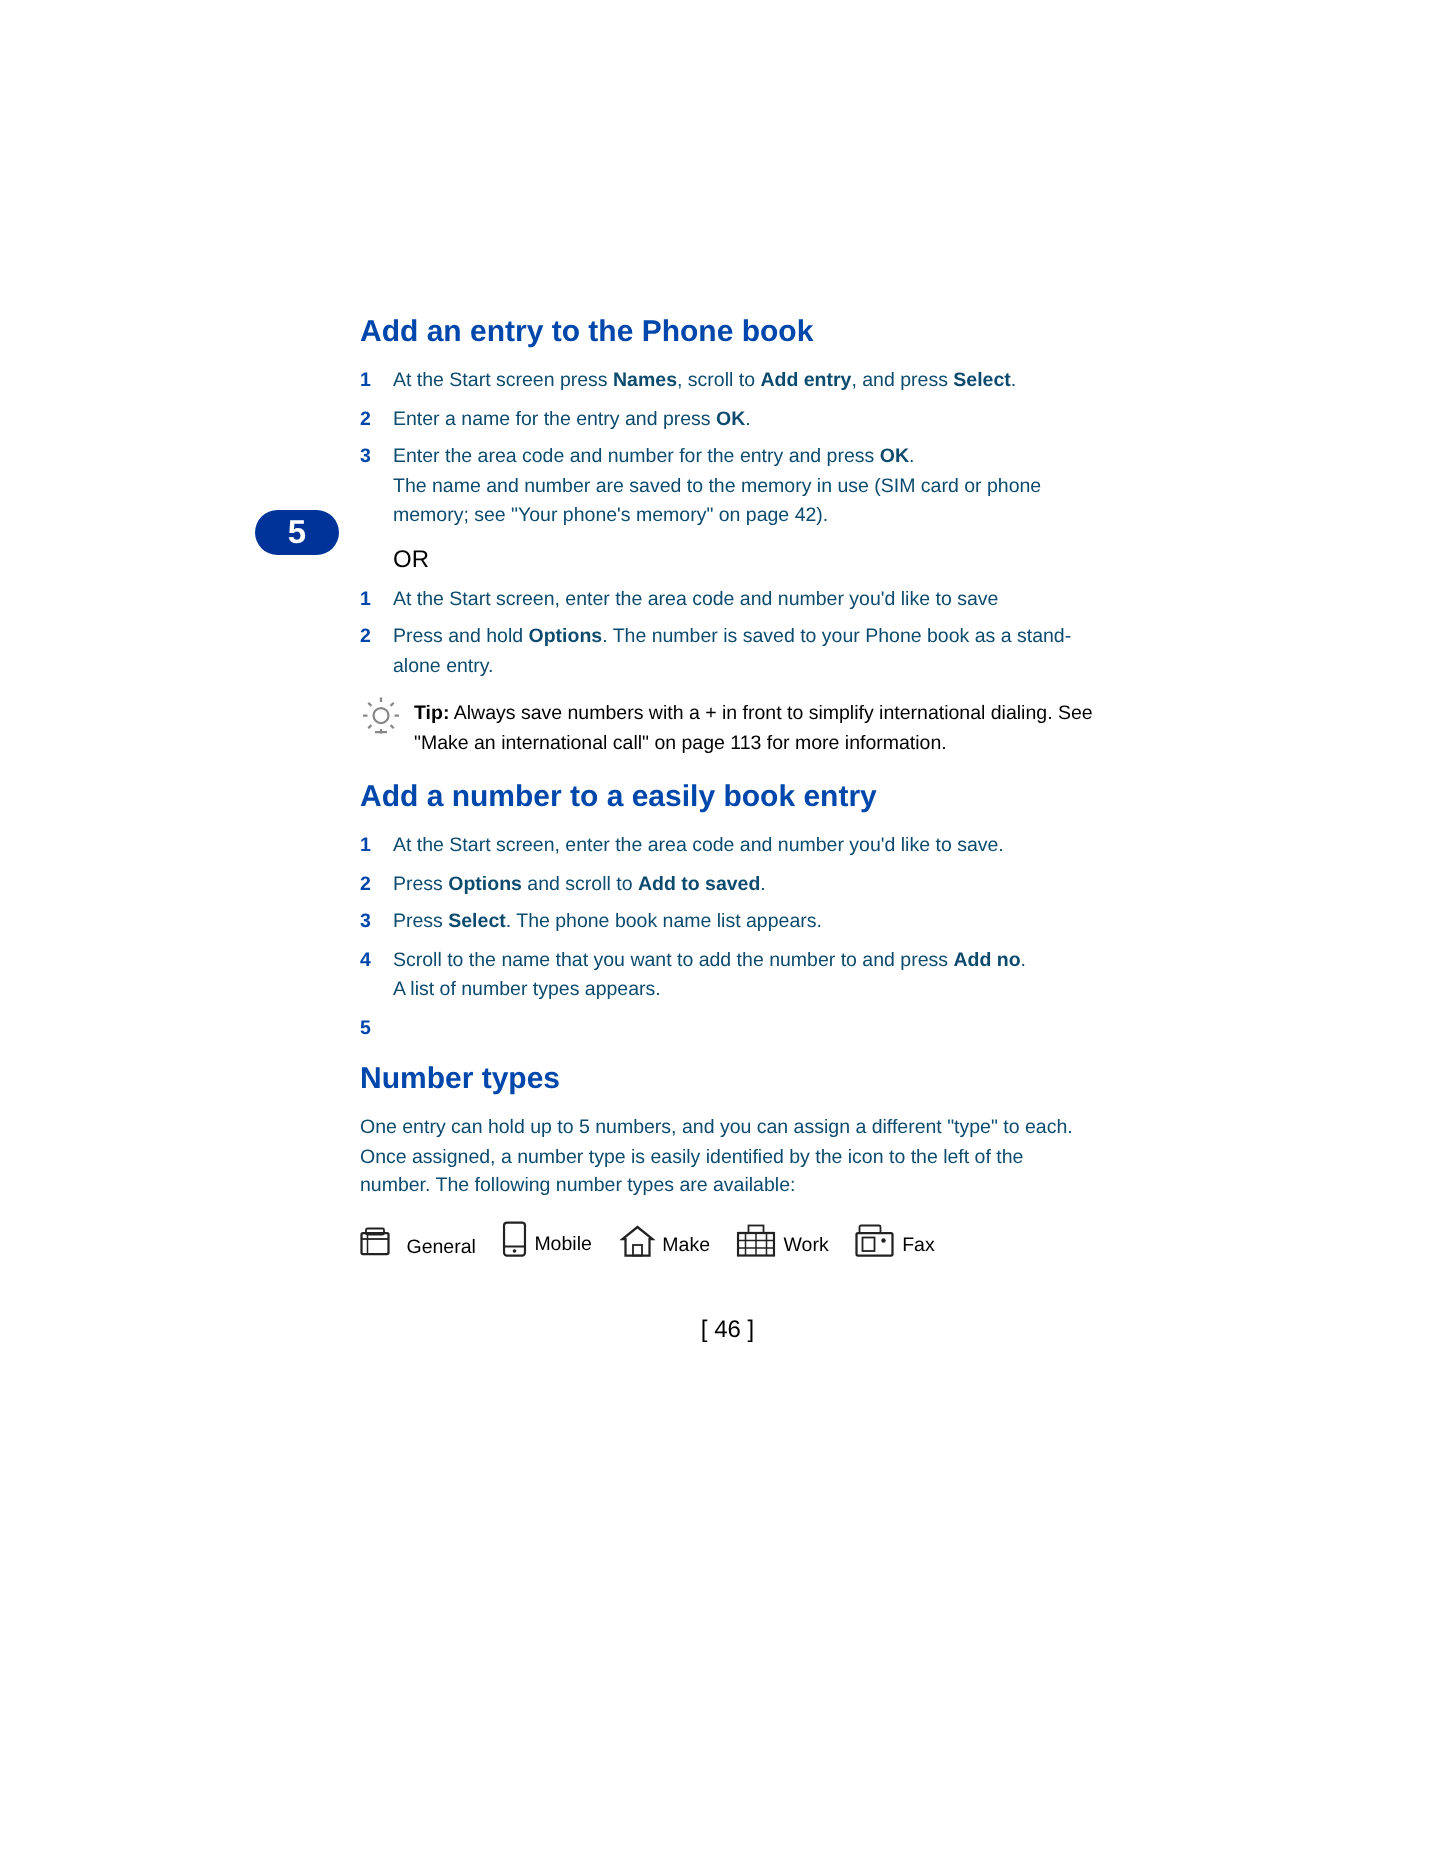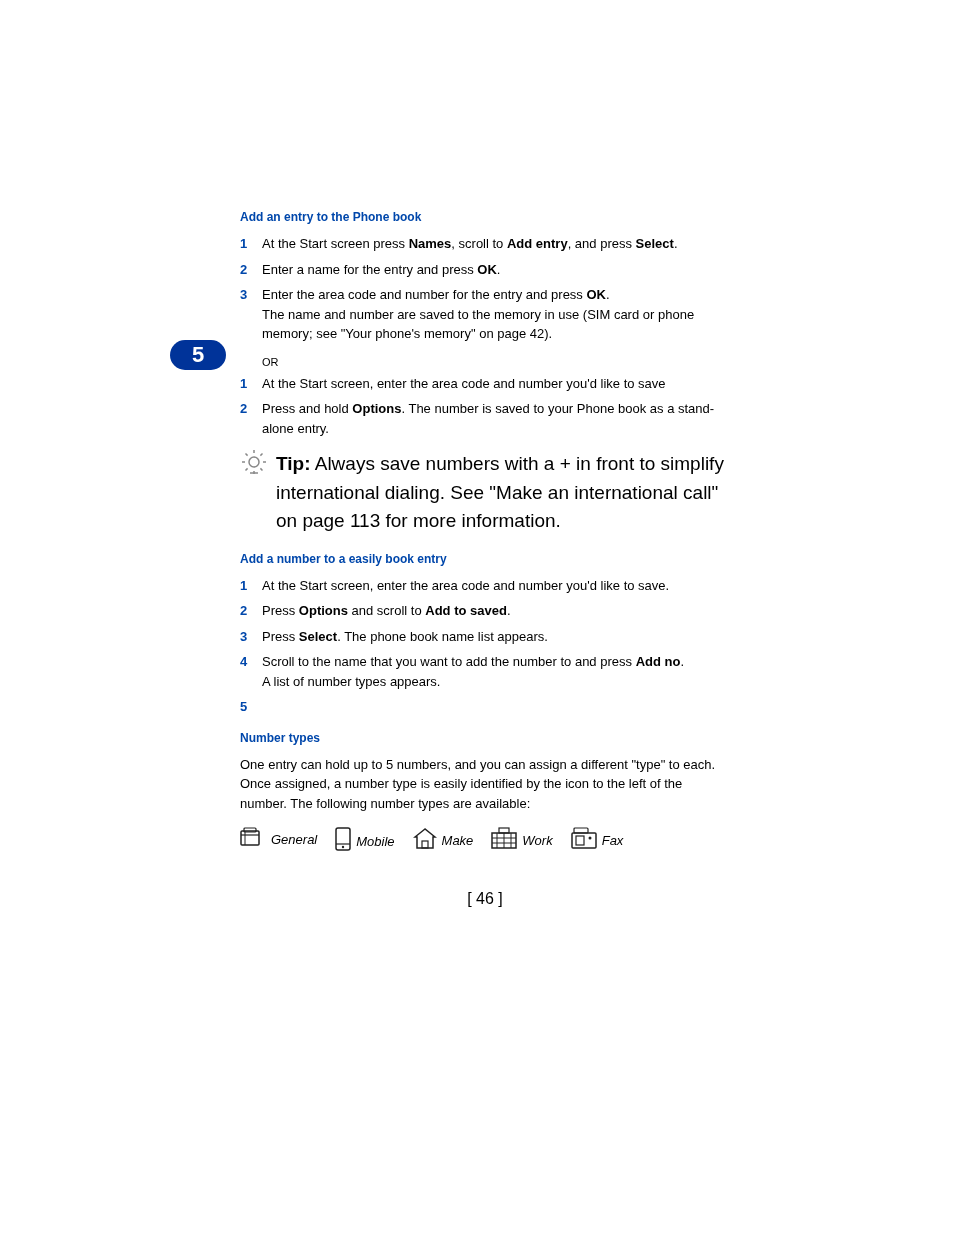--- a/index.html
+++ b/index.html
@@ -18,21 +18,21 @@
       position: relative;
     }
     .content-area {
       position: absolute;
       left: 240px;
       top: 210px;
       width: 490px;
     }
     .section-heading {
       color: #0047AB;
-      font-size: 12px;
+      font-size: 20px;
       font-weight: bold;
       margin-bottom: 10px;
     }
     .step-list {
       list-style: none;
       margin-bottom: 12px;
     }
     .step-item {
       display: flex;
       margin-bottom: 6px;
@@ -40,39 +40,39 @@
     }
     .step-number {
       color: #0047AB;
       font-weight: bold;
       font-size: 13px;
       min-width: 16px;
       margin-right: 6px;
     }
     .step-text {
       font-size: 13px;
-      color: #000000;
+      color: #0c4a6e;
       line-height: 1.5;
     }
     .bold { font-weight: bold; }
     .tip-box {
       display: flex;
       align-items: flex-start;
       margin: 10px 0 16px 0;
     }
     .tip-icon {
       font-size: 20px;
       margin-right: 8px;
       margin-top: -2px;
       color: #888;
       min-width: 28px;
       text-align: center;
     }
     .tip-text {
-      font-size: 19px;
+      font-size: 13px;
       line-height: 1.5;
     }
     .tip-label {
       font-weight: bold;
     }
     .section-divider {
       margin-bottom: 14px;
     }
     .chapter-badge {
       position: absolute;
@@ -87,46 +87,45 @@
       height: 30px;
       display: flex;
       align-items: center;
       justify-content: center;
     }
     .number-types-section {
       margin-top: 10px;
     }
     .number-types-icons {
       display: flex;
-      align-items: flex-start;
+      align-items: flex-end;
       gap: 18px;
       margin: 14px 0 34px 0;
       flex-wrap: wrap;
-      font-style: italic;
     }
     .icon-label-pair {
       display: flex;
       align-items: center;
       gap: 5px;
       font-size: 13px;
     }
     .icon-shape {
       font-size: 20px;
       color: #222;
     }
     .page-number {
       text-align: center;
       font-size: 16px;
       margin-top: 20px;
       color: #000;
     }
     .or-line {
       margin-left: 22px;
       margin-bottom: 6px;
-      font-size: 11px;
+      font-size: 16px;
     }
   </style>
 </head>
 <body>
 
 <div class="page">
 
   <div class="chapter-badge">
     <span>5</span>
   </div>

